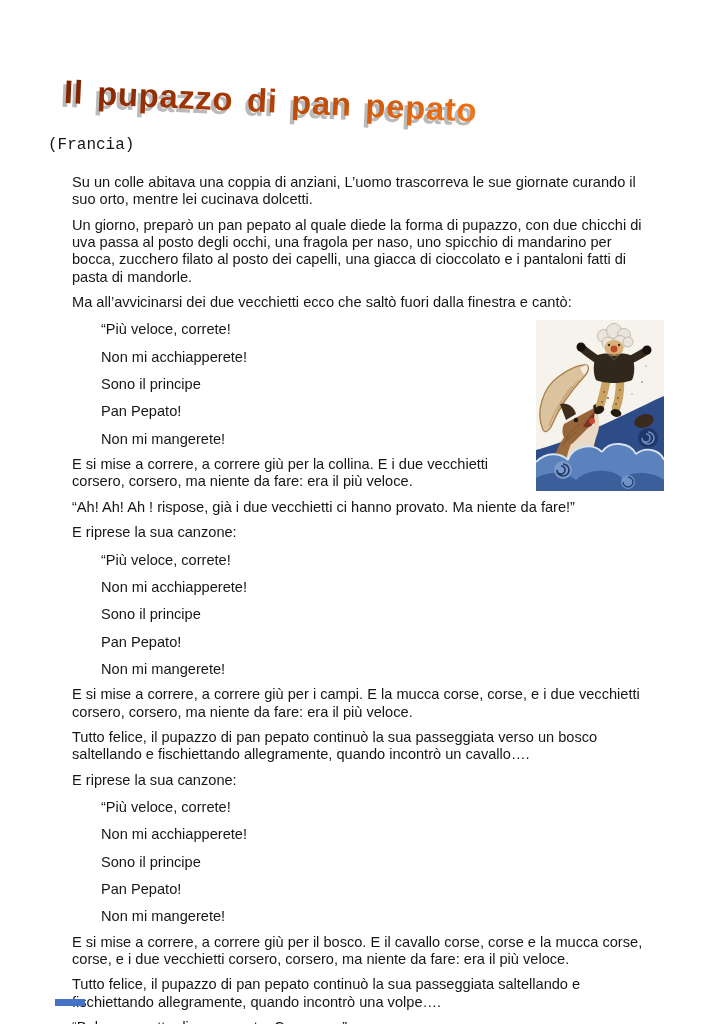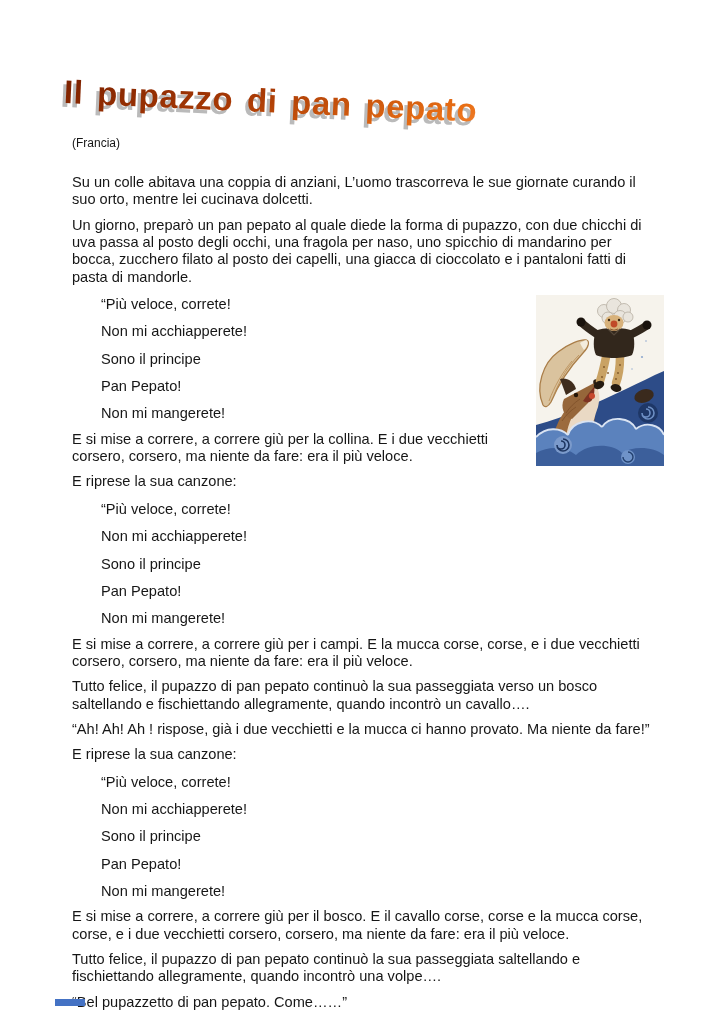--- a/index.html
+++ b/index.html
@@ -37,22 +37,23 @@
   @supports ((-webkit-background-clip: text) or (background-clip: text)) {
     .title-main {
       background: linear-gradient(155deg, #7e2200 5%, #a93a05 45%, #e96f15 88%, #f08030 100%);
       -webkit-background-clip: text;
       background-clip: text;
       color: transparent;
     }
   }
 
   .subtitle {
-    position: absolute; left: 72px; top: 136px;
-    font-size: 12px;
+    position: absolute; left: 48px; top: 136px;
+    font-size: 16px;
+    font-family: Liberation Mono, monospace;
   }
 
   .body {
     position: absolute; left: 64px; top: 166px;
     width: 600px;
     font-size: 14.6px;
     line-height: 17.35px;
   }
   .body p { margin: 8px; white-space: pre-wrap; }
   .song div { padding-left: 37px; margin-top: 10px; }
@@ -79,20 +80,21 @@
   <div class="title-wrap">
     <span class="title-shadow">Il pupazzo di pan pepato</span>
     <span class="title-main">Il pupazzo di pan pepato</span>
   </div>
 
   <div class="subtitle">(Francia)</div>
 
   <div class="body">
     <p>Su un colle abitava una coppia di anziani, L’uomo trascorreva le sue giornate curando il suo orto, mentre lei cucinava dolcetti.</p>
     <p>Un giorno, preparò un pan pepato al quale diede la forma di pupazzo, con due chicchi di uva passa al posto degli occhi, una fragola per naso, uno spicchio di mandarino per bocca, zucchero filato al posto dei capelli, una giacca di cioccolato e i pantaloni fatti di pasta di mandorle.</p>
+    <p>Ma all’avvicinarsi dei due vecchietti ecco che saltò fuori dalla finestra e cantò:</p>
 
     <div class="illustration">
       <svg viewBox="0 0 128 171" xmlns="http://www.w3.org/2000/svg">
         <rect width="128" height="171" fill="#f6f3ec"></rect>
         <g fill="#8fa9cf">
           <circle cx="106" cy="62" r="1.1"></circle>
             <circle cx="114" cy="84" r="0.9"></circle>
           <circle cx="100" cy="96" r="1.2"></circle>
             <circle cx="117" cy="104" r="0.8"></circle>
           <circle cx="96" cy="74" r="0.7"></circle>
@@ -164,33 +166,33 @@
 
     <div class="song">
       <div>“Più veloce, correte!</div>
       <div>Non mi acchiapperete!</div>
       <div>Sono il principe</div>
       <div>Pan Pepato!</div>
       <div>Non mi mangerete!</div>
     </div>
 
     <p>E si mise a correre, a correre giù per la collina. E i due vecchietti corsero, corsero, ma niente da fare: era il più veloce.</p>
+    <p>“Ah! Ah! Ah ! rispose, già i due vecchietti ci hanno provato. Ma niente da fare!”</p>
     <p>E riprese la sua canzone:</p>
 
     <div class="song">
       <div>“Più veloce, correte!</div>
       <div>Non mi acchiapperete!</div>
       <div>Sono il principe</div>
       <div>Pan Pepato!</div>
       <div>Non mi mangerete!</div>
     </div>
 
     <p>E si mise a correre, a correre giù per i campi. E la mucca corse, corse, e i due vecchietti corsero, corsero, ma niente da fare: era il più veloce.</p>
     <p>Tutto felice, il pupazzo di pan pepato continuò la sua passeggiata verso un bosco saltellando e fischiettando allegramente, quando incontrò un cavallo….</p>
-    <p>“Ah! Ah! Ah ! rispose, già i due vecchietti e la mucca ci hanno provato. Ma niente da fare!”</p>
     <p>E riprese la sua canzone:</p>
 
     <div class="song">
       <div>“Più veloce, correte!</div>
       <div>Non mi acchiapperete!</div>
       <div>Sono il principe</div>
       <div>Pan Pepato!</div>
       <div>Non mi mangerete!</div>
     </div>
 

